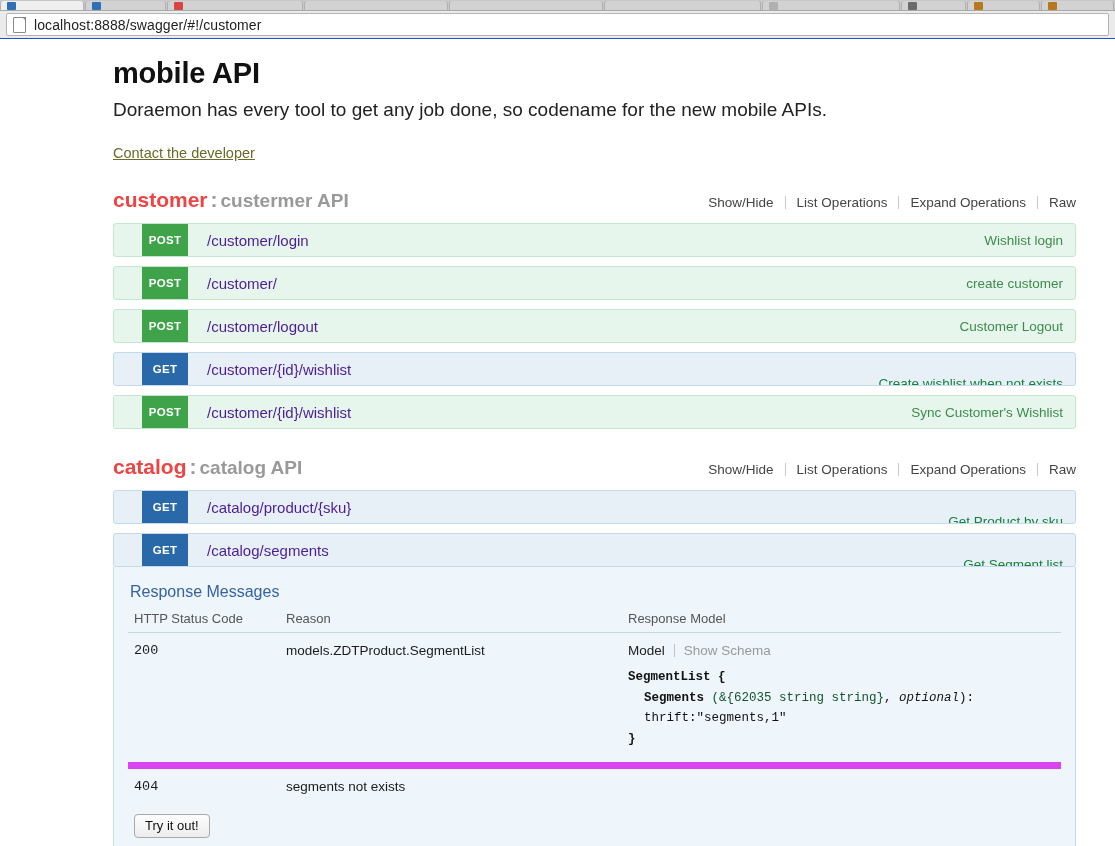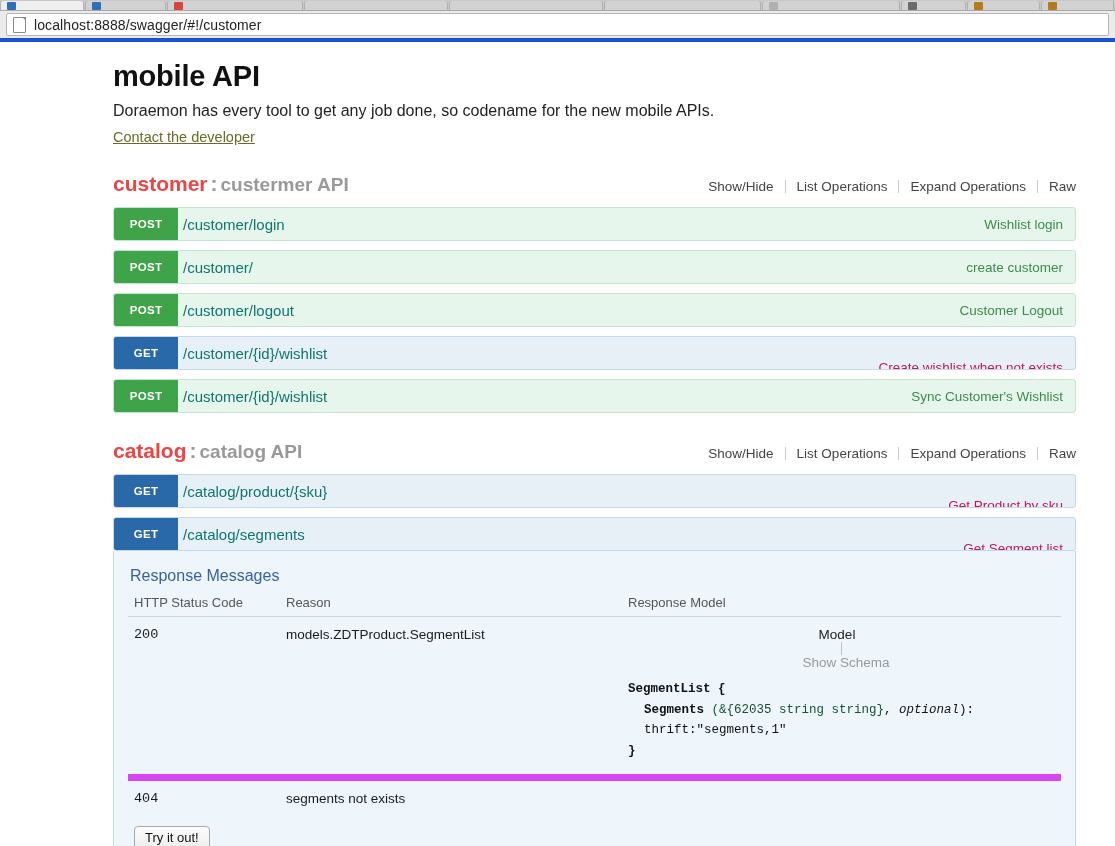--- a/index.html
+++ b/index.html
@@ -24,21 +24,21 @@
     border-top-left-radius: 3px; border-top-right-radius: 3px;
     position: relative;
   }
   .tab-stub.active { background: #efefef; }
   .tab-fav {
     position: absolute; left: 6px; bottom: 0;
     width: 9px; height: 8px; border-radius: 1px;
   }
   #url-bar-row {
     height: 27px; background: #ebebeb;
-    border-bottom: 4px solid #1d4ed8;
+    border-bottom: 1px solid #1d4ed8;
     display: flex; align-items: center; padding: 0 6px;
   }
   #url-box {
     flex: 1; height: 21px; background: #ffffff;
     border: 1px solid #b4b4b4; border-radius: 2px;
     display: flex; align-items: center; padding: 0 6px;
   }
   #page-glyph {
     width: 11px; height: 14px; flex: none;
     border: 1px solid #8a8a8a; border-radius: 1px;
@@ -57,21 +57,21 @@
   #swagger-page {
     width: 1115px; height: 808px;
     background: #fff; overflow: hidden; position: relative;
   }
   #content { width: 963px; margin-left: 113px; padding-top: 6px; }
 
   #api-title {
     font-size: 29px; font-weight: bold; color: #111;
     margin: 12px 0 0 0; letter-spacing: -.2px;
   }
-  #api-desc { font-size: 16px; color: #222; margin: 9px 0 0 0; }
+  #api-desc { font-size: 19px; color: #222; margin: 9px 0 15px 0; }
   #contact-link {
     display: inline-block; margin-top: 9px;
     font-size: 14.5px; color: #6b6b29;
     text-decoration: underline; cursor: pointer;
   }
 
   
   .resource-head {
     display: flex; align-items: baseline; justify-content: space-between;
     margin-top: 26px; padding-bottom: 2px;
@@ -89,37 +89,38 @@
   
   .endpoint { margin-top: 9px; }
   .ep-row {
     display: flex; align-items: stretch; height: 32px;
     border-radius: 3px; overflow: hidden;
     border: 1px solid transparent;
   }
   .ep-row.get  { background: #e7f0f7; border-color: #c3d9ec; }
   .ep-row.post { background: #e7f6ec; border-color: #c3e8cf; }
   .verb {
-    width: 64px; flex: none;
+    width: 46px; flex: none;
     display: flex; align-items: center; justify-content: center;
     color: #fff; font-size: 11.5px; font-weight: bold;
     letter-spacing: .3px;
+    margin-left: 28px;
   }
   .verb.get  { background: #2a69a9; }
   .verb.post { background: #3fa34a; }
   .ep-path {
     flex: 1; display: flex; align-items: center;
-    padding-left: 5px; font-size: 15px; color: #0f766e;
+    padding-left: 19px; font-size: 15px; color: #4c1d95;
     cursor: pointer;
   }
   .ep-summary {
     display: flex; align-items: center; padding-right: 12px;
     font-size: 13.5px; cursor: pointer;
   }
-  .ep-row.get  .ep-summary { color: #be185d; margin-top: 28px; }
+  .ep-row.get  .ep-summary { color: #15803d; margin-top: 28px; }
   .ep-row.post .ep-summary { color: #3f8a4c; }
 
   
   .ep-body {
     background: #eef5fb;
     border: 1px solid #c3d9ec; border-top: none;
     border-bottom-left-radius: 4px; border-bottom-right-radius: 4px;
     padding: 16px 14px 14px 14px;
   }
   .section-title {
@@ -135,21 +136,21 @@
   table.resp td {
     vertical-align: top; font-size: 13.5px; color: #1b1b1b;
     padding: 10px 6px 12px 6px;
     border-bottom: 7px solid #d946ef;
   }
   table.resp tr:last-child td { border-bottom: none; }
   .col-code  { width: 140px; }
   .col-reason{ width: 330px; }
   .code-cell { font-family: "Liberation Mono", monospace; font-size: 13px; }
 
-  .model-tabs { display: flex; align-items: center; margin-bottom: 9px; flex-direction: column; }
+  .model-tabs { display: flex; align-items: center; margin-bottom: 9px; }
   .model-tab { font-size: 13.5px; color: #222; padding-right: 9px; cursor: pointer; }
   .model-tab.inactive { color: #9a9a9a; padding-left: 9px; padding-right: 0; }
   .model-tab-div { width: 1px; height: 13px; background: #c0c0c0; }
 
   .schema {
     font-family: "Liberation Mono", monospace;
     font-size: 12.5px; color: #111; line-height: 1.65;
   }
   .schema .brace { font-weight: bold; }
   .schema .field { font-weight: bold; }

